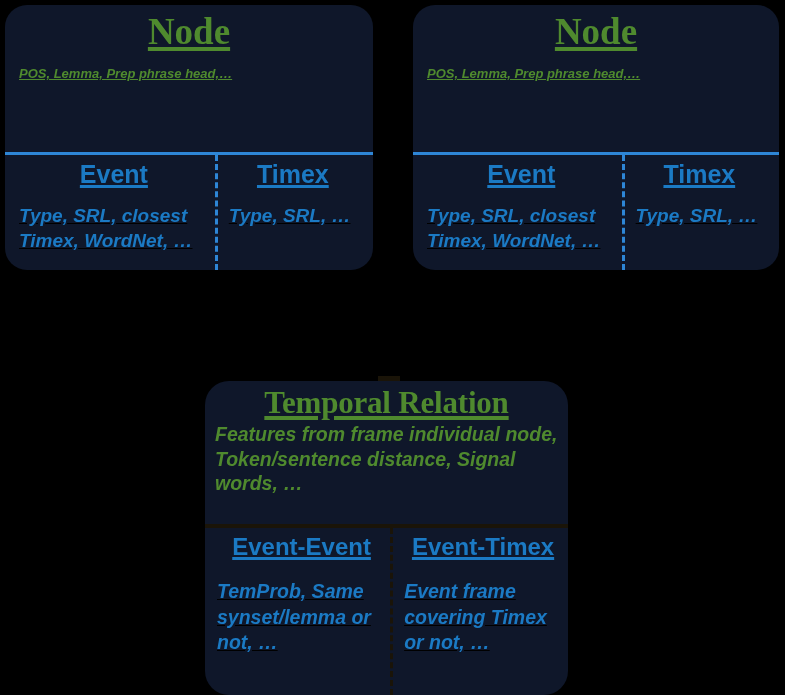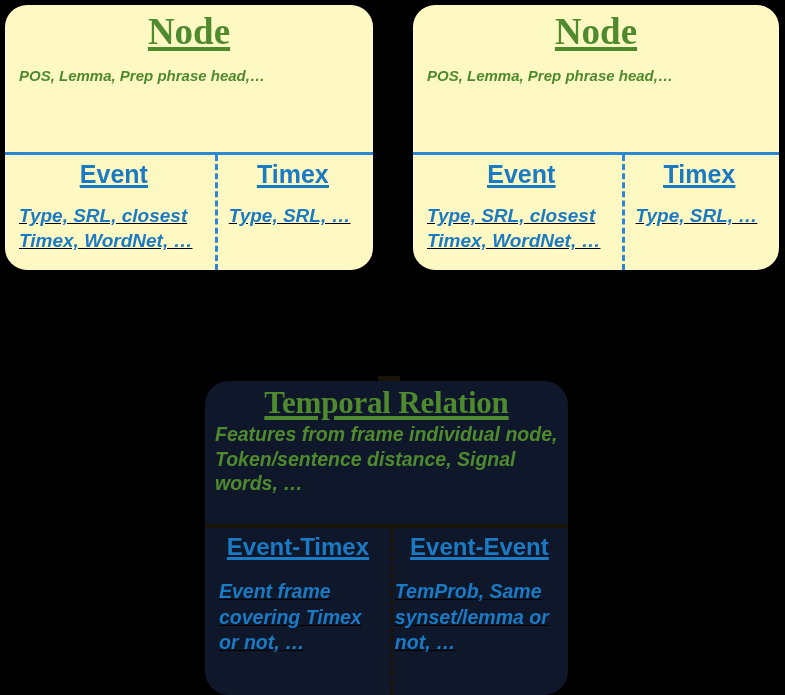--- a/index.html
+++ b/index.html
@@ -17,21 +17,21 @@
   }
 
   
   .card {
     position: absolute;
     box-sizing: border-box;
     border-radius: 22px;
     overflow: hidden;
   }
   .card.node {
-    background: #fef9c3;
+    background: #0f172a;
   }
   .card.relation {
     background: #0f172a;
     border-radius: 24px;
   }
 
   
   .card-title {
     text-align: center;
     color: #4F8A2E;
@@ -53,22 +53,23 @@
   }
 
   
   .features-green {
     color: #4F8A2E;
     font-style: italic;
     font-weight: 600;
     line-height: 1.28;
   }
   .node .features-green {
-    font-size: 15px;
+    font-size: 13px;
     padding: 14px 14px 0 14px;
+    text-decoration: underline;
   }
   .relation .features-green {
     font-size: 19.5px;
     padding: 2px 10px 0 10px;
   }
 
   
   .hrule-blue {
     position: absolute;
     left: 0;
@@ -183,25 +184,25 @@
     </div>
   </div>
 
   <div class="stub" style="left:378px; top:376px; width:22px; height:5px;"></div>
 
   <div class="card relation" style="left:205px; top:381px; width:363px; height:314px;">
     <div class="card-title">Temporal Relation</div>
     <div class="features-green">Features from frame individual node, Token/sentence distance, Signal words, …</div>
     <div class="hrule-dark" style="top:143px;"></div>
     <div class="columns">
+      <div class="col col-left">
+        <div class="col-head">Event-Event</div>
+        <div class="col-body">TemProb, Same synset/lemma or not, …</div>
+      </div>
       <div class="col col-right">
         <div class="col-head">Event-Timex</div>
         <div class="col-body">Event frame covering Timex or not, …</div>
       </div>
-      <div class="col col-left">
-        <div class="col-head">Event-Event</div>
-        <div class="col-body">TemProb, Same synset/lemma or not, …</div>
-      </div>
       <div class="vdivider dark"></div>
     </div>
   </div>
 
 </div>
 
 </body></html>

